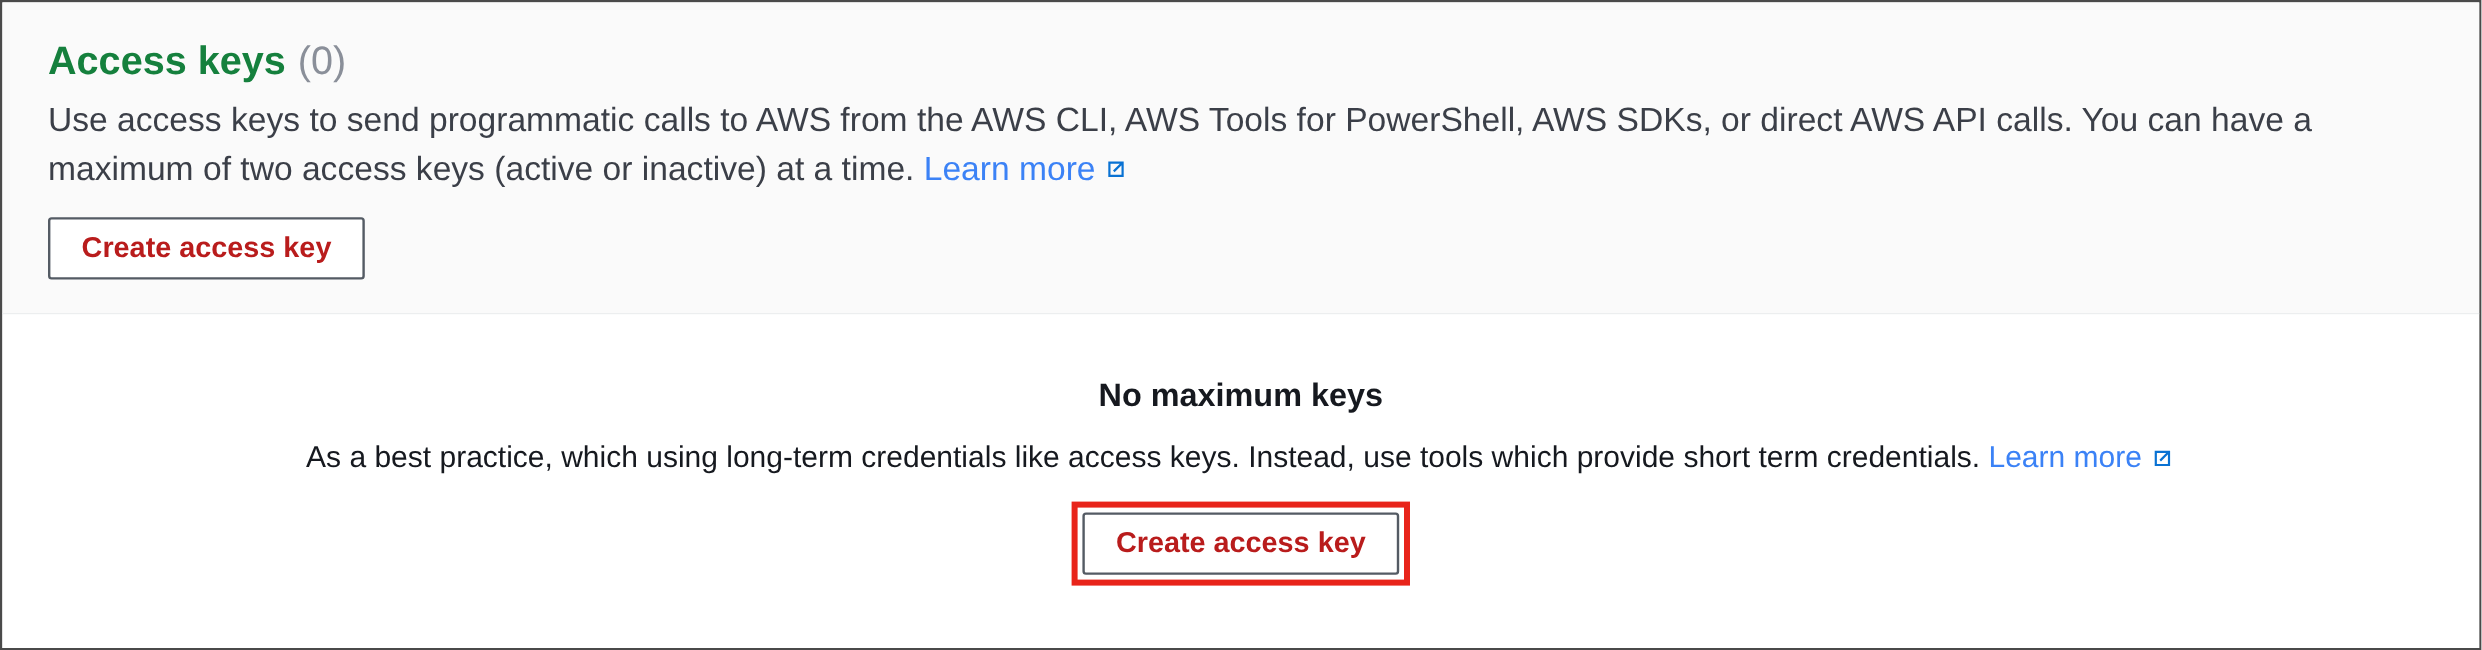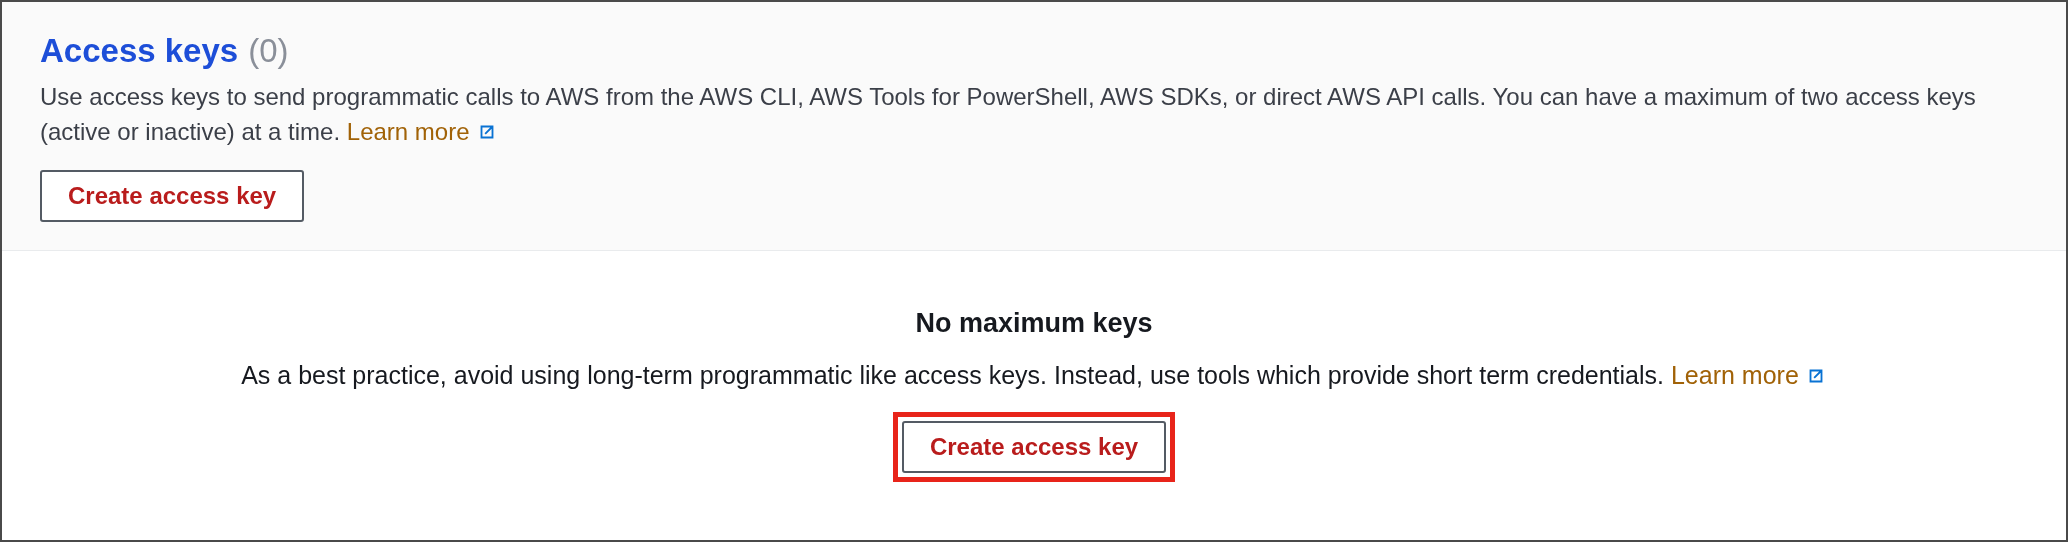--- a/index.html
+++ b/index.html
@@ -26,35 +26,35 @@
     }
     .title-row {
       display: flex;
       align-items: baseline;
       gap: 10px;
       margin-bottom: 10px;
     }
     .title {
       font-size: 33px;
       font-weight: 700;
-      color: #1d4ed8;
+      color: #15803d;
     }
     .count {
       font-size: 33px;
       font-weight: 400;
       color: #8a8f99;
     }
     .description {
-      font-size: 24px;
+      font-size: 28px;
       line-height: 1.45;
       color: #3b3f48;
       margin-bottom: 20px;
     }
     .learn-more-link {
-      color: #a16207;
+      color: #3b82f6;
       text-decoration: none;
       cursor: pointer;
       display: inline-flex;
       align-items: center;
       gap: 6px;
     }
     .external-icon {
       display: inline-flex;
       vertical-align: middle;
     }
@@ -123,21 +123,21 @@
             </svg>
           </span>
         </a>
     </p>
     <button class="btn">Create access key</button>
   </div>
 
   <div class="body-section">
     <div class="empty-title">No maximum keys</div>
     <div class="empty-text">
-      <span>As a best practice, avoid using long-term programmatic like access keys. Instead, use tools which provide short term credentials. </span><a class="learn-more-link">
+      <span>As a best practice, which using long-term credentials like access keys. Instead, use tools which provide short term credentials. </span><a class="learn-more-link">
           <span>Learn more</span>
           <span class="external-icon">
             <svg viewBox="0 0 24 24">
               <path d="M6 6h12v12H6z M10 14 L18 6 M13 6h5v5"></path>
             </svg>
           </span>
         </a>
     </div>
     <div class="highlight-box">
       <button class="btn">Create access key</button>

